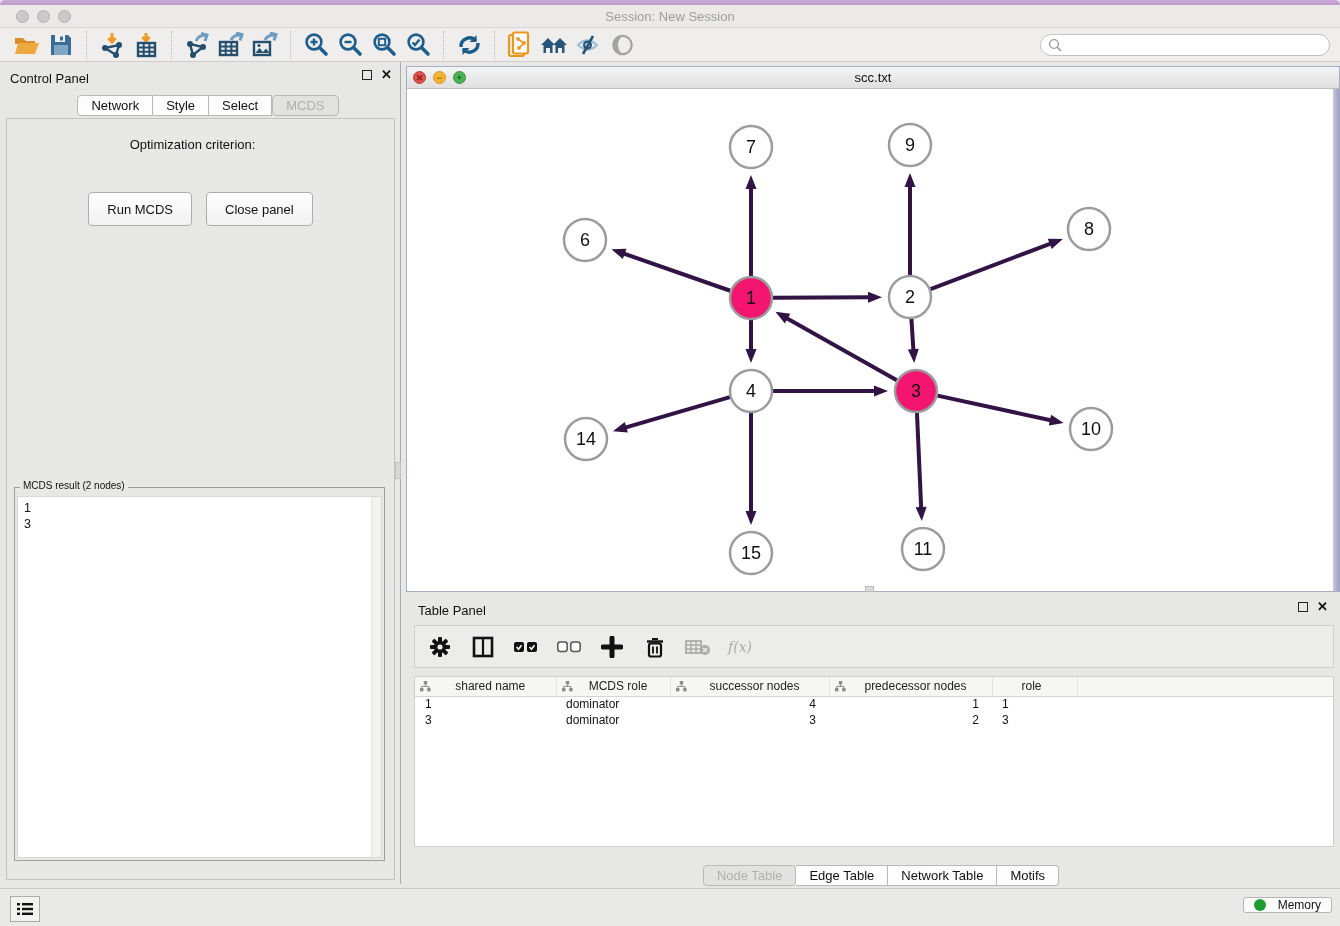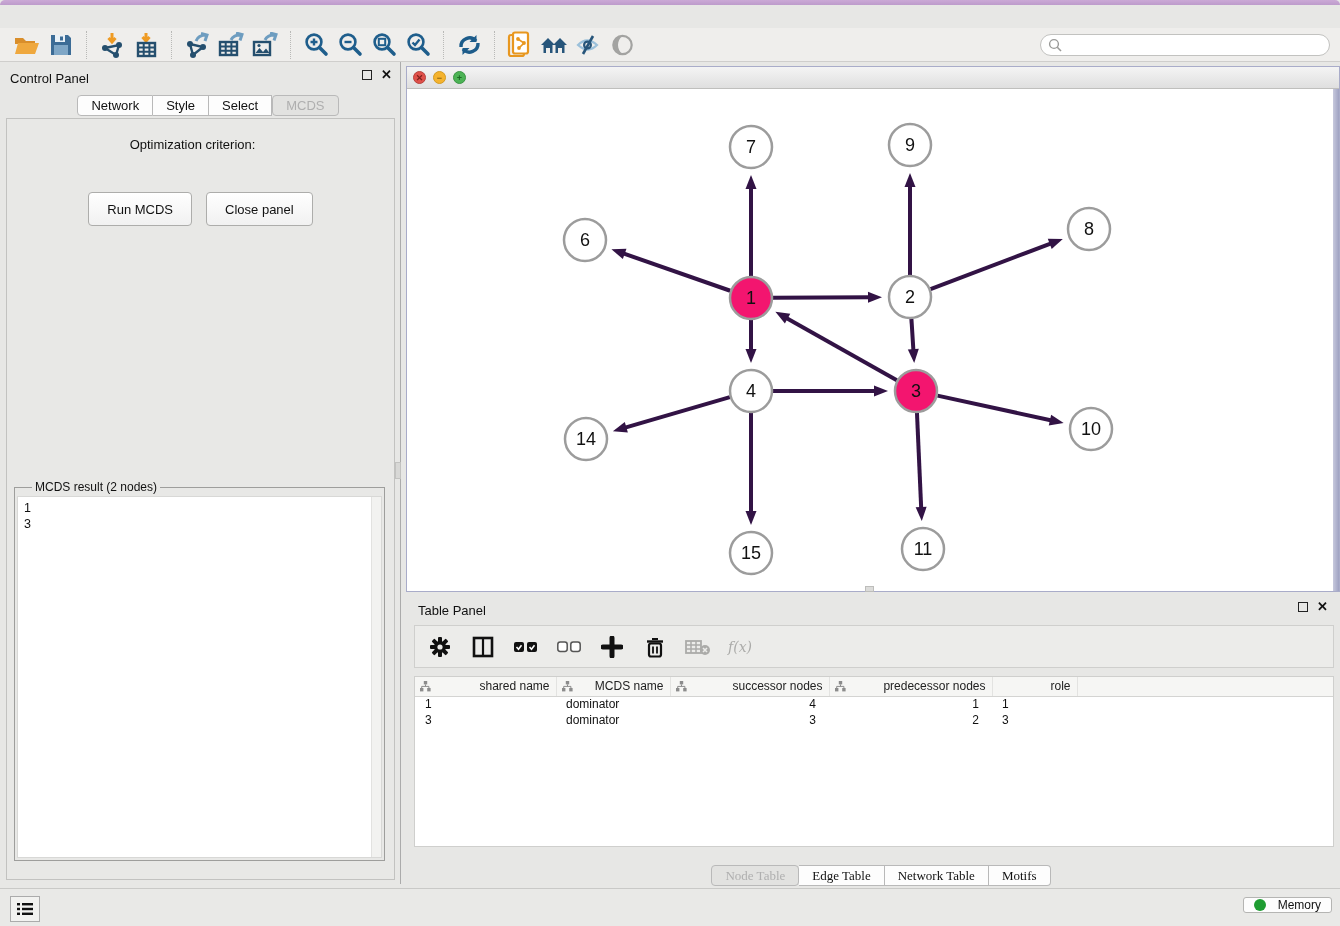--- a/index.html
+++ b/index.html
@@ -38,21 +38,21 @@
   .cp-inner { position:absolute; left:6px; top:56px; width:389px; height:762px; background:#E8E8E6; border:1px solid #C2C2C0; }
   .opt-label { position:absolute; left:0; right:16px; top:18px; text-align:center; font-size:13px; color:#111; }
   .criterion { position:absolute; left:39px; top:40px; width:311px; height:23px; background:linear-gradient(#FFFFFF,#F4F4F4); border:1px solid #ADADAB; border-radius:5px; font-size:13px; color:#111; display:flex; align-items:center; padding-left:10px; }
   .stepper { position:absolute; right:7px; top:4px; display:flex; flex-direction:column; gap:2px; }
   .stepper .up { width:0; height:0; border-left:4px solid transparent; border-right:4px solid transparent; border-bottom:5px solid #444; }
   .stepper .down { width:0; height:0; border-left:4px solid transparent; border-right:4px solid transparent; border-top:5px solid #444; }
   .cp-buttons { position:absolute; left:0; right:0; top:73px; display:flex; justify-content:center; gap:14px; }
   .btn { height:23px; padding:16px 18px; background:linear-gradient(#FFFFFF,#F1F1F1); border:1px solid #ADADAB; border-radius:4px; font-size:13px; color:#111; display:flex; align-items:center; }
 
   .result-box { position:absolute; left:7px; top:368px; width:371px; height:374px; border:1px solid #9E9E9C; background:#E8E8E6; }
-  .result-legend { position:absolute; left:5px; top:-8px; background:#E8E8E6; padding:0 3px; font-size:12px; color:#111;margin-left:12px; }
+  .result-legend { position:absolute; left:5px; top:-8px; background:#E8E8E6; padding:0 3px; font-size:10px; color:#111; }
   .result-area { position:absolute; left:2px; right:2px; top:8px; bottom:2px; background:#FFFFFF; border:1px solid #D8D8D6; }
   .result-lines { position:absolute; left:6px; top:3px; font-size:12.5px; color:#111; line-height:16px; }
   .result-scroll { position:absolute; right:0; top:0; width:10px; height:100%; background:#F2F2F0; border-left:1px solid #E2E2E0; }
   .splitter-handle { position:absolute; left:395px; top:462px; width:6px; height:17px; background:#D8D8D6; border:1px solid #C2C2C0; }
 
   
   .net-frame { position:absolute; left:406px; top:66px; width:934px; height:526px; background:#FFFFFF; border:1px solid #A9ACC9; }
   .net-titlebar { position:absolute; left:0; top:0; width:100%; height:22px; background:linear-gradient(#F4F4F4,#DFDFDF); border-bottom:1px solid #BFBFBD; }
   .net-title { position:absolute; left:0; right:0; top:3px; text-align:center; font-size:13px; color:#111; }
   .net-buttons { position:absolute; left:6px; top:4px; display:flex; gap:7px; }
@@ -68,40 +68,48 @@
   .table-panel { position:absolute; left:406px; top:594px; width:934px; height:292px; background:#E7E7E5; }
   .tp-toolbar { position:absolute; left:8px; top:31px; width:920px; height:43px; background:#ECECEA; border:1px solid #CFCFCD; display:flex; align-items:center; padding-left:12px; gap:17px; }
   .tp-ic { display:flex; align-items:center; justify-content:center; width:26px; height:26px; }
   .fx-label { font-family:"DejaVu Serif", serif; font-style:italic; font-size:14px; color:#ABABA9; }
 
   .node-table-wrap { position:absolute; left:8px; top:82px; width:920px; height:171px; background:#FFFFFF; border:1px solid #CFCFCD; }
   table.node-table { border-collapse:collapse; width:100%; table-layout:fixed; }
   .node-table th { height:19px; background:#F6F6F4; border-bottom:1px solid #D4D4D2; border-right:1px solid #E3E3E1; font-size:12px; font-weight:normal; color:#222; padding:0; }
   .node-table th .hcell { display:flex; align-items:center; }
   .node-table th .hicon { margin-left:5px; flex:0 0 auto; }
-  .node-table th .hlabel { flex:1; text-align:right; padding-right:6px; }
+  .node-table th .hlabel { flex:1; text-align:center; padding-right:6px; }
   .node-table th.filler, .node-table td.filler { border-right:none; }
   .node-table td { height:16px; font-size:12px; color:#111; padding:0 6px; white-space:nowrap; }
   .node-table td.al { text-align:left; padding-left:10px; }
   .node-table td.ar { text-align:right; padding-right:13px; }
 
-  .tp-tabs { bottom:0; position:absolute; left:0; width:100%; display:flex; justify-content:center;font-family:Liberation Serif, serif; }
+  .tp-tabs { bottom:0; position:absolute; left:0; width:100%; display:flex; justify-content:center; }
 
   
   .statusbar { position:absolute; left:0; top:888px; width:1340px; height:38px; background:#E9E9E7; border-top:1px solid #C9C9C7; }
   .status-left-btn { position:absolute; left:10px; top:7px; width:30px; height:26px; background:#F2F2F0; border:1px solid #ABABAB; display:flex; align-items:center; justify-content:center; }
   .memory-btn { position:absolute; right:8px; top:8px; height:16px; padding:0 10px; background:#FDFDFD; border:1px solid #B5B5B3; border-radius:3px; display:flex; align-items:center; gap:12px; font-size:12px; color:#111; }
   .mem-dot { width:12px; height:12px; border-radius:50%; background:#1E9C31; }
 </style>
 </head>
 <body>
 
 <div class="app">
 
   <div class="top-strip"></div>
+  <div class="titlebar">
+    <div class="traffic">
+      <div class="dot"></div>
+      <div class="dot"></div>
+      <div class="dot"></div>
+    </div>
+    <div class="win-title">Session: New Session</div>
+  </div>
 
   <div class="toolbar">
     <div class="tbtn">
       <svg width="26" height="24" viewBox="0 0 26 24">
         <path d="M1 5 h8 l3 3 h9 v3 H1 z" fill="#D98E2B"></path>
         <path d="M4 10 h21 l-4 11 H1 z" fill="#EFA83E"></path>
       </svg>
     </div>
     <div class="tbtn">
       <svg width="24" height="24" viewBox="0 0 24 24">
@@ -266,20 +274,21 @@
   </div>
   <div class="splitter-handle"></div>
 
   <div class="net-frame">
     <div class="net-titlebar">
       <div class="net-buttons">
         <span class="nb red">✕</span>
         <span class="nb yellow">−</span>
         <span class="nb green">+</span>
       </div>
+      <div class="net-title">scc.txt</div>
     </div>
     <div class="net-canvas">
       <svg id="graph-svg" width="932" height="502" viewBox="0 0 932 502">
           <line x1="344" y1="187" x2="344" y2="97" stroke="#321345" stroke-width="4"></line>
           <polygon points="344,86 349.5,100 338.5,100" fill="#321345"></polygon>
           <line x1="323.23121807335133" y1="201.7434376400866" x2="214.81738614269534" y2="163.86390600166465" stroke="#321345" stroke-width="4"></line>
           <polygon points="204.43299517937103,160.23562482170794 219.46363335903487,159.66124175089976 215.8353521790782,170.0456327142241" fill="#321345"></polygon>
           <line x1="365.9995649035371" y1="208.86163795658152" x2="464.00077130736605" y2="208.24527816787818" stroke="#321345" stroke-width="4"></line>
           <polygon points="475.0005537591346,208.17609714616896 461.03542114955656,213.76403694513772 460.9662401278473,202.76425449336915" fill="#321345"></polygon>
           <line x1="344" y1="231" x2="344" y2="263" stroke="#321345" stroke-width="4"></line>
@@ -422,21 +431,21 @@
                 </span>
               </th>
             <th>
                 <span class="hcell">
               <svg class="hicon" width="11" height="11" viewBox="0 0 11 11">
                     <rect x="3.8" y="0" width="3.4" height="3.4" fill="#8C8C8C"></rect>
                     <rect x="0" y="7" width="3.4" height="3.4" fill="#8C8C8C"></rect>
                     <rect x="7.2" y="7" width="3.4" height="3.4" fill="#8C8C8C"></rect>
                     <path d="M5.5 3.4 v2 M1.7 7 v-1.6 h7.2 V7" stroke="#8C8C8C" fill="none"></path>
                   </svg>
-              <span class="hlabel">MCDS name</span>
+              <span class="hlabel">MCDS role</span>
                 </span>
               </th>
             <th>
                 <span class="hcell">
               <svg class="hicon" width="11" height="11" viewBox="0 0 11 11">
                     <rect x="3.8" y="0" width="3.4" height="3.4" fill="#8C8C8C"></rect>
                     <rect x="0" y="7" width="3.4" height="3.4" fill="#8C8C8C"></rect>
                     <rect x="7.2" y="7" width="3.4" height="3.4" fill="#8C8C8C"></rect>
                     <path d="M5.5 3.4 v2 M1.7 7 v-1.6 h7.2 V7" stroke="#8C8C8C" fill="none"></path>
                   </svg>

